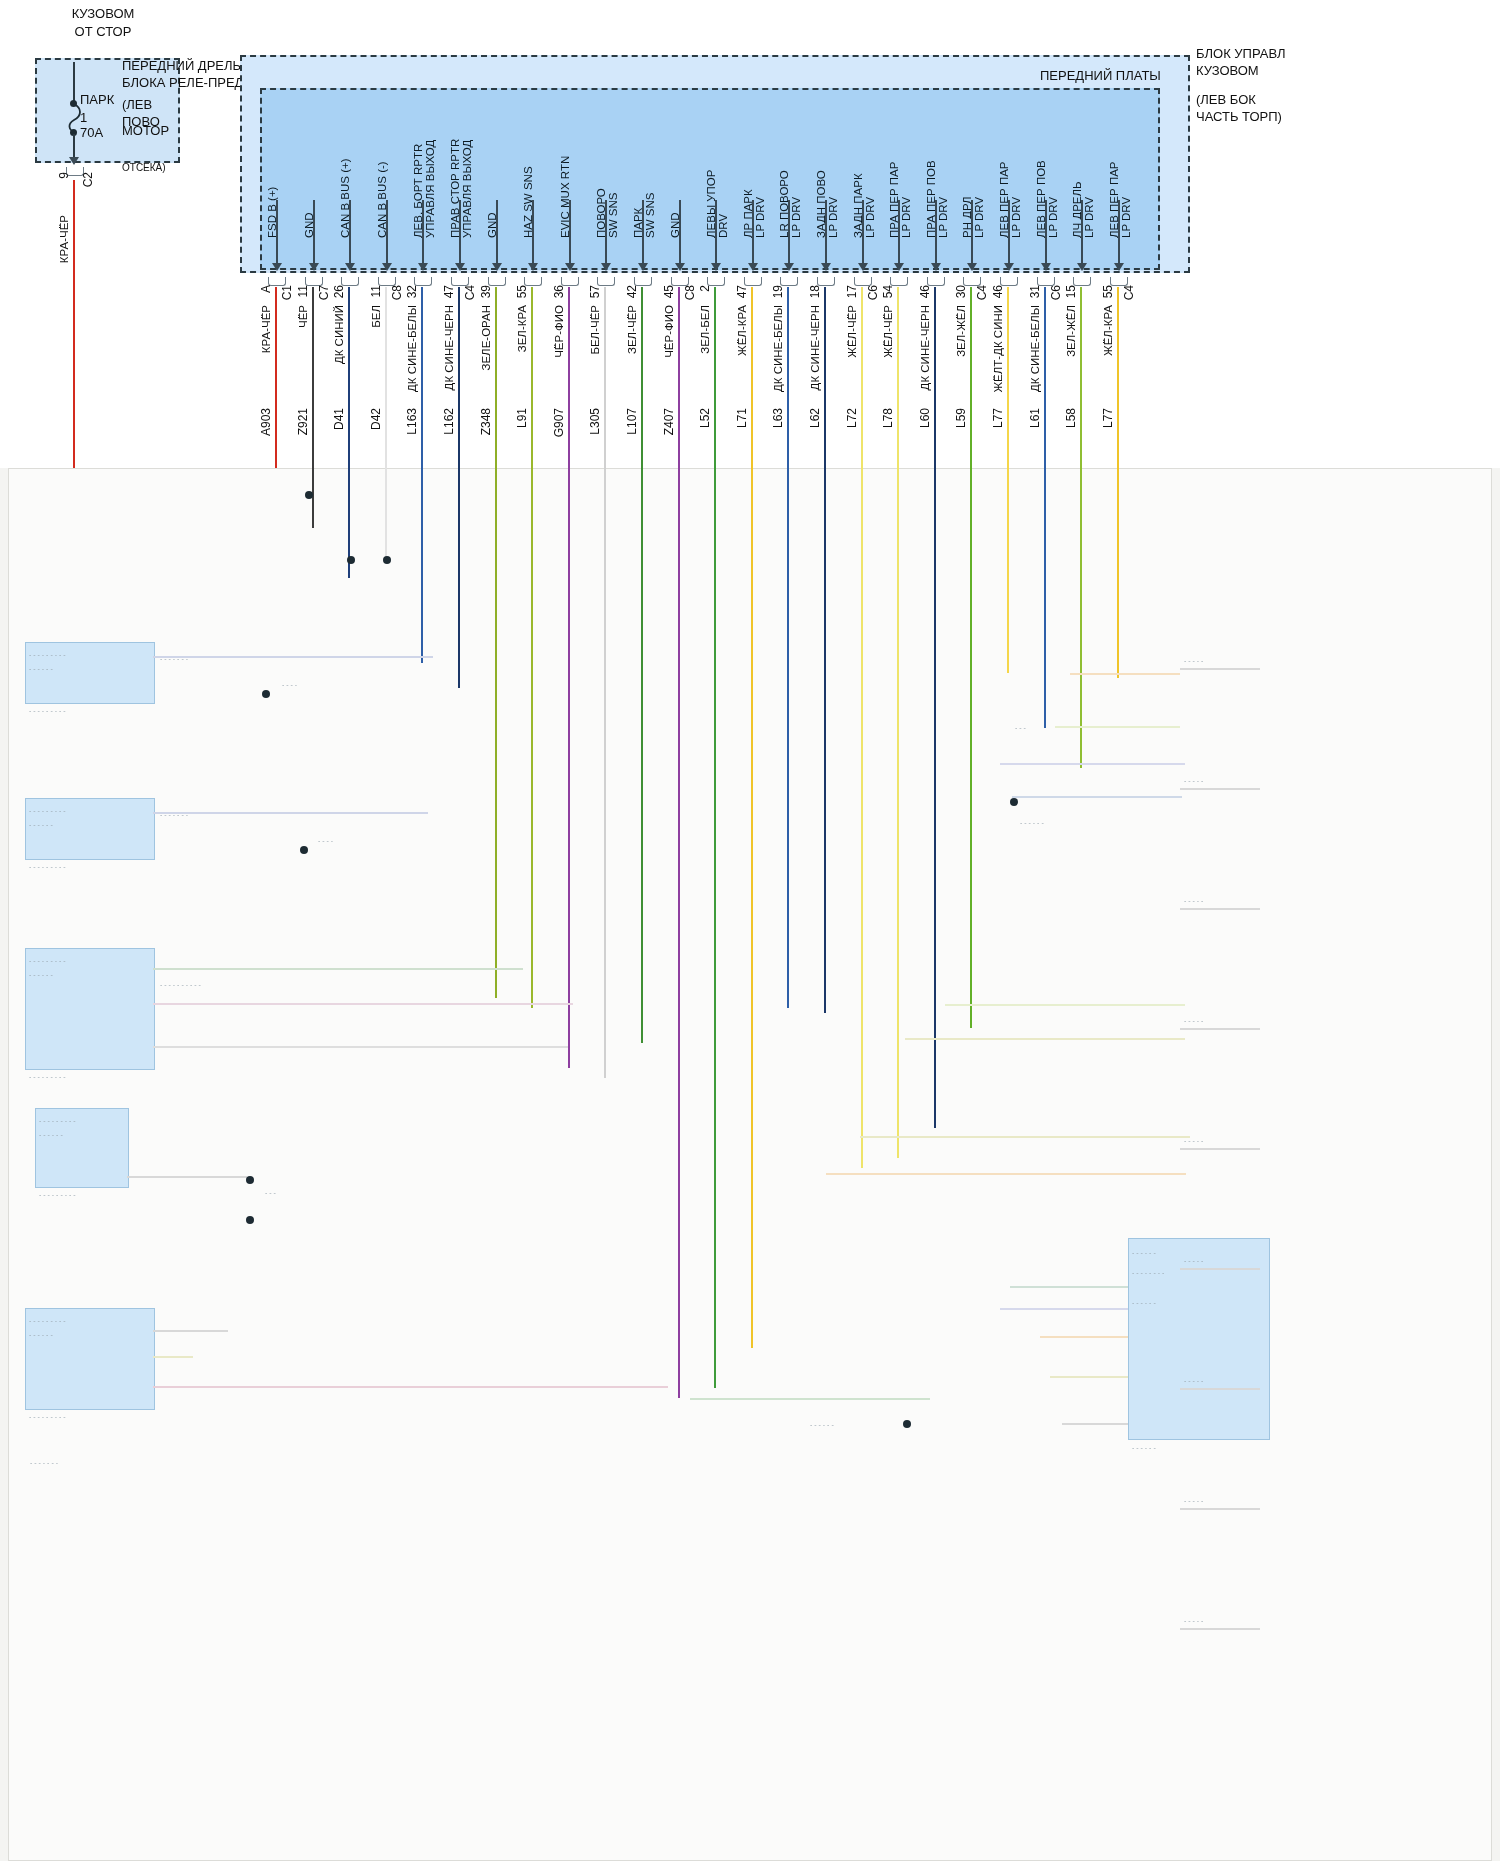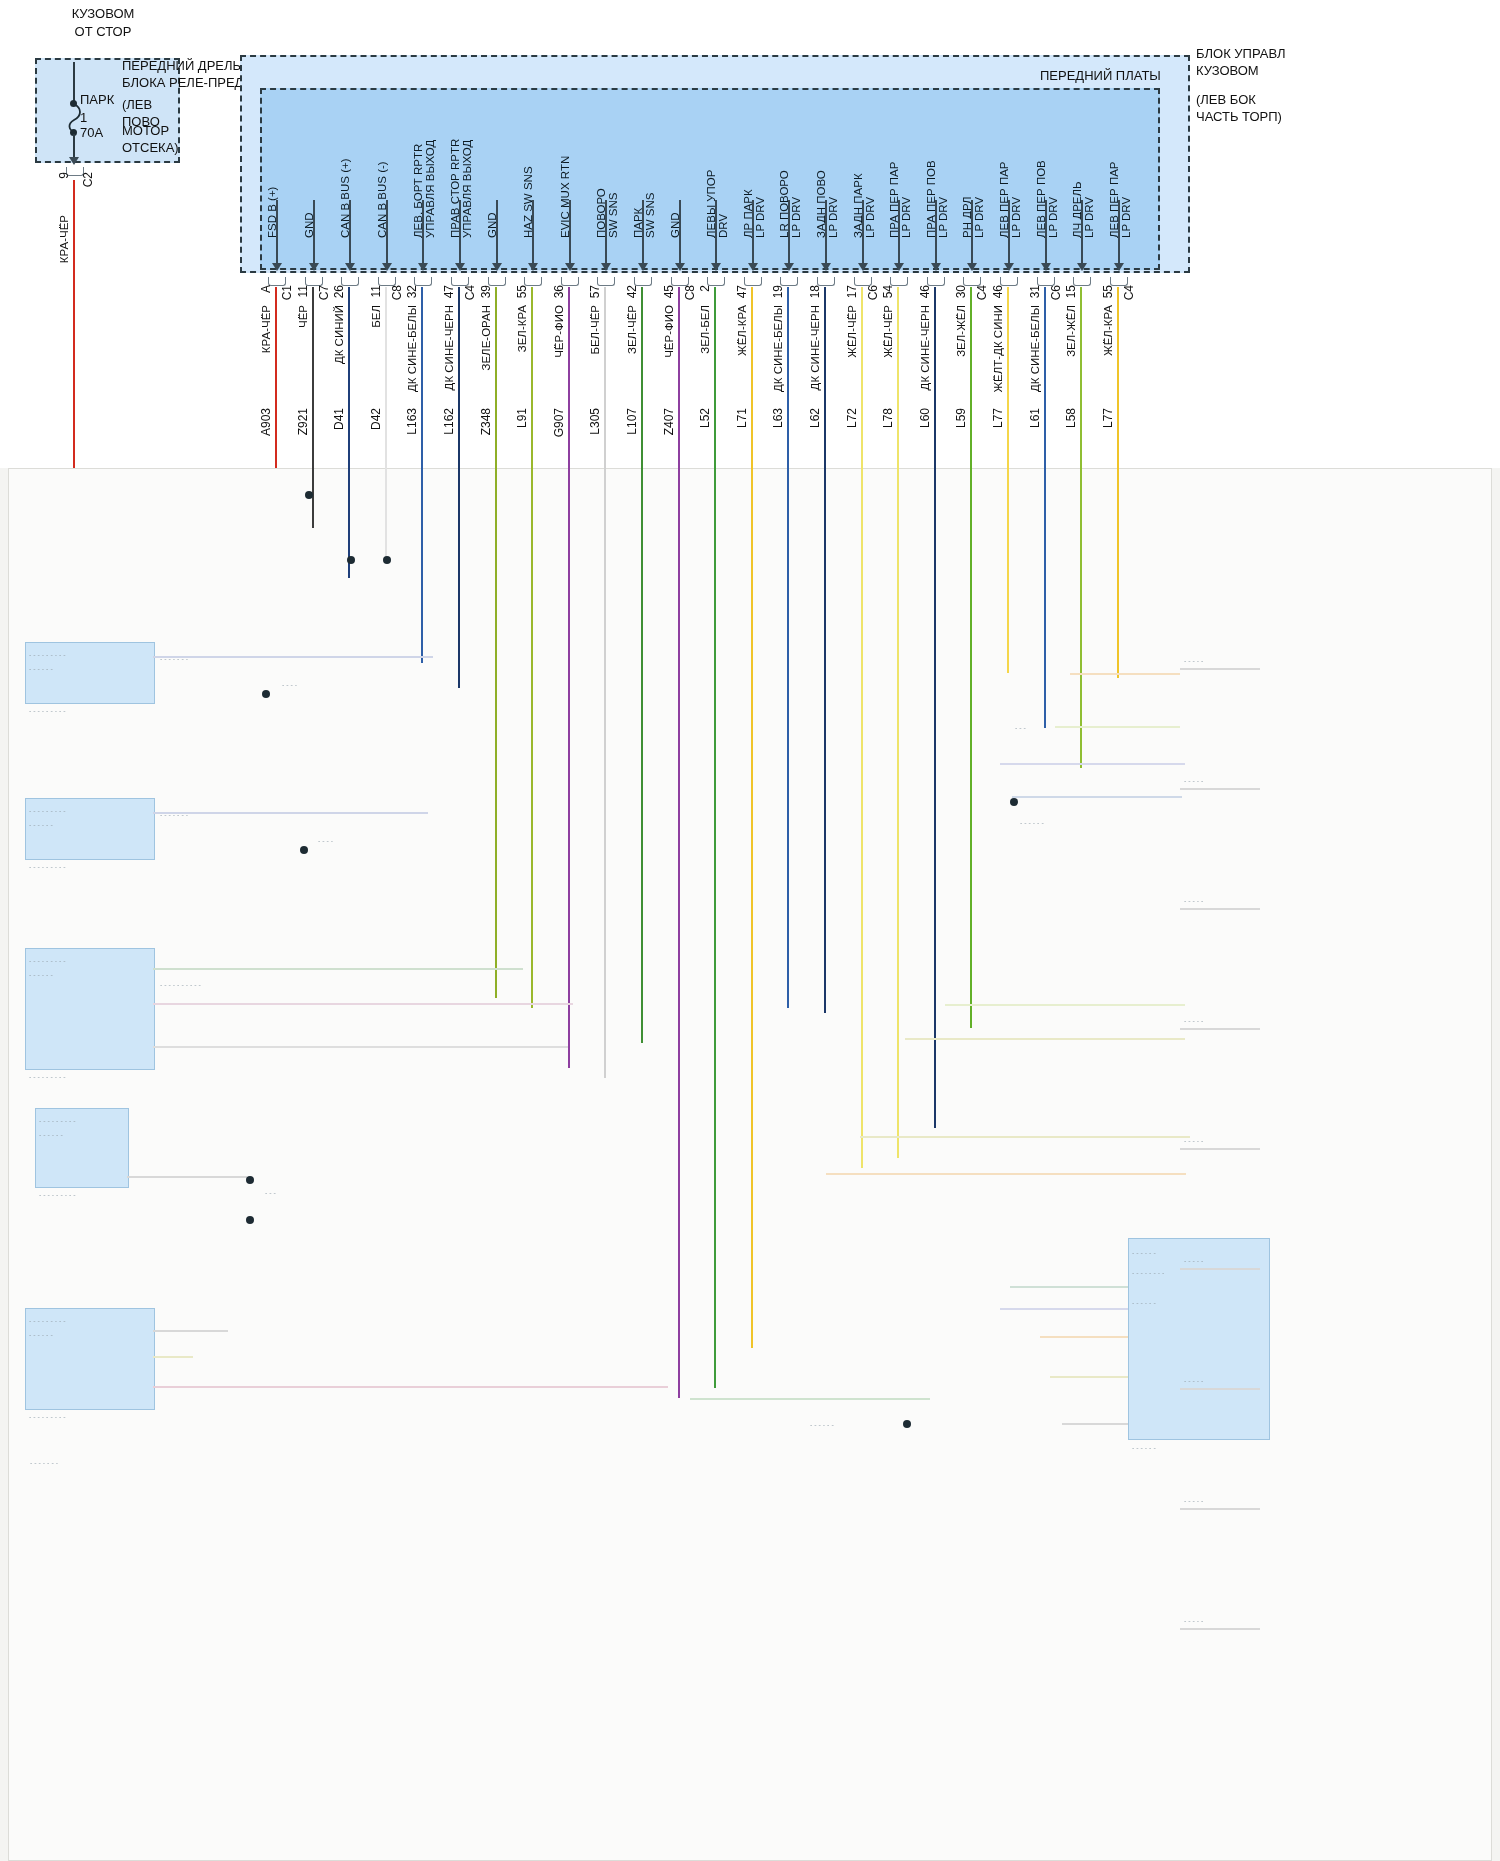--- a/index.html
+++ b/index.html
@@ -75,21 +75,21 @@
 
   <div class="fillbox" id="fuseblock"></div>
   <div class="dashbox" id="fuseblock-dash"></div>
 
   <div class="htext lbl-fcjb">ПЕРЕДНИЙ ДРЕЛЬ</div>
   <div class="htext" style="left:122px;top:75px;font-size:13px;">БЛОКА РЕЛЕ-ПРЕДОХРАНИТЕЛЕЙ</div>
 
   <div class="htext" style="left:122px;top:97px;font-size:13px;">(ЛЕВ</div>
   <div class="htext" style="left:122px;top:114px;font-size:13px;">ПОВО</div>
   <div class="htext" style="left:122px;top:123px;font-size:13px;text-align:center;">МОТОР</div>
-  <div class="htext" style="left:122px;top:140px;font-size:13px;">ОТСЕКА)</div>
+  <div class="htext" style="left:122px;top:162px;font-size:10px;">ОТСЕКА)</div>
 
   <div class="line" style="left:73px;top:62px;width:1.8px;height:42px;"></div>
   <div class="dot" style="left:70px;top:100px;"></div>
   <svg style="position:absolute;left:66px;top:102px;" width="20" height="32">
     <path d="M8 2 C 16 6, 16 14, 8 18 C 1 22, 3 28, 8 30" fill="none" stroke="#1d2b33" stroke-width="1.8"></path>
   </svg>
   <div class="dot" style="left:70px;top:129px;"></div>
   <div class="line" style="left:73px;top:134px;width:1.8px;height:26px;"></div>
   <div class="arrow" style="left:69px;top:157px;"></div>
 

